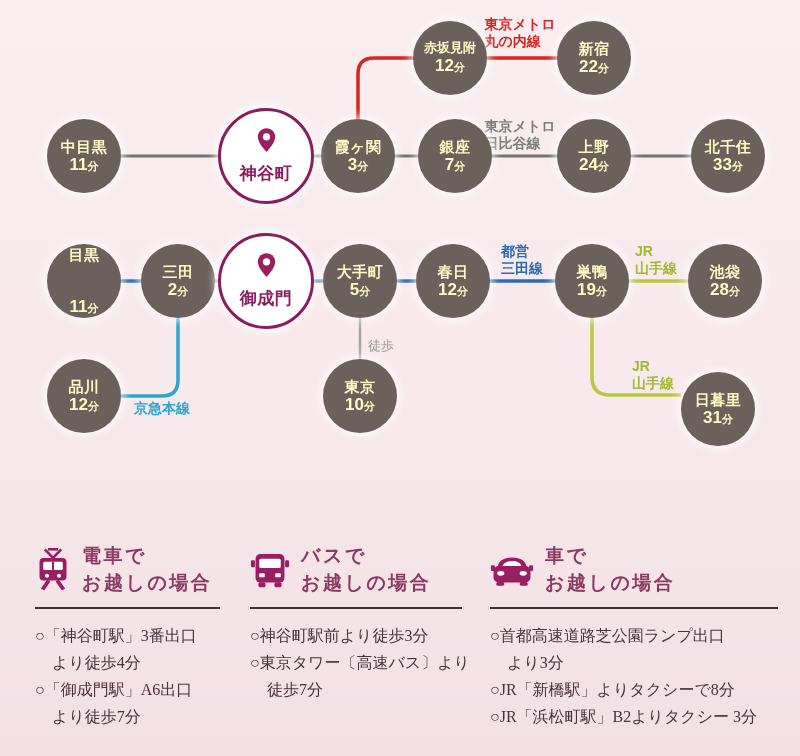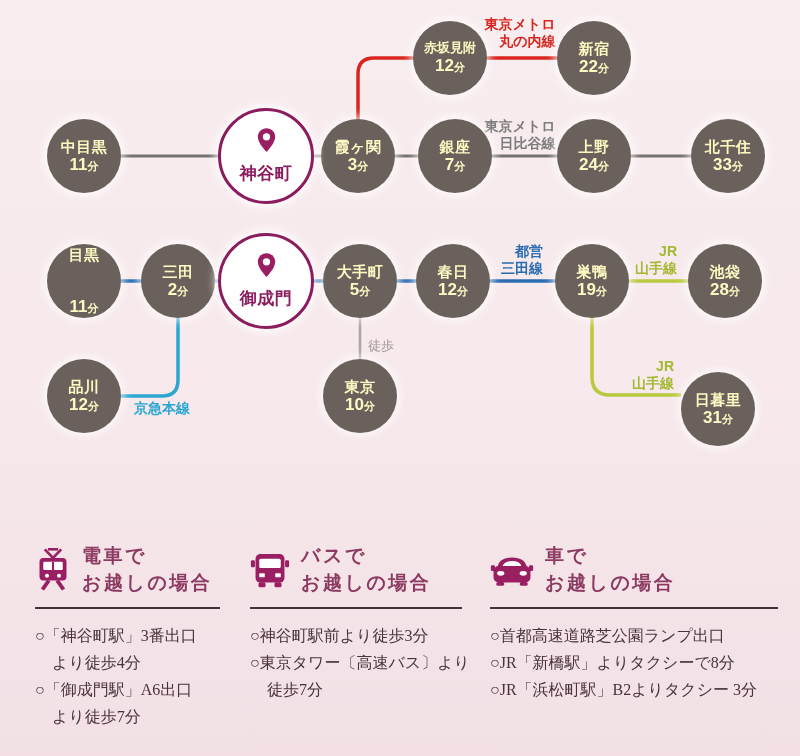--- a/index.html
+++ b/index.html
@@ -24,21 +24,21 @@
   .hub{
     position:absolute;width:90px;height:90px;border-radius:50%;
     background:#ffffff;border:3px solid #8b1d5f;color:#8b1d5f;
     display:flex;flex-direction:column;align-items:center;justify-content:center;
     transform:translate(-50%,-50%);
     box-shadow:0 0 9px 3px rgba(255,255,255,0.85);
   }
   .hub-name{font-size:17px;font-weight:bold;margin-top:5px;letter-spacing:0.5px;}
   
   .line-label{
-    position:absolute;text-align:right;font-weight:bold;font-size:13px;
+    position:absolute;text-align:left;font-weight:bold;font-size:13px;
     line-height:1.2;white-space:nowrap;transform:translateX(-50%);
   }
   .line-label.left-align{transform:none;text-align:left;}
   .line-label.big{font-size:14px;}
   .line-label.normal{font-weight:normal;}
   
   .access-col{
     position:absolute;top:543px;color:#4a333d;
     font-family:"Liberation Serif","DejaVu Serif",serif;
   }
@@ -252,18 +252,19 @@
             </svg>
           </span>
           <div class="access-title">
             <div>車で</div>
             <div>お越しの場合</div>
           </div>
         </div>
         <div class="access-rule"></div>
         <div class="access-items">
           <div class="access-line">○首都高速道路芝公園ランプ出口</div>
+          <div class="access-line cont">より3分</div>
           <div class="access-line">○JR「新橋駅」よりタクシーで8分</div>
           <div class="access-line">○JR「浜松町駅」B2よりタクシー 3分</div>
         </div>
       </div>
     </div>
 </div>
 
 </body></html>

